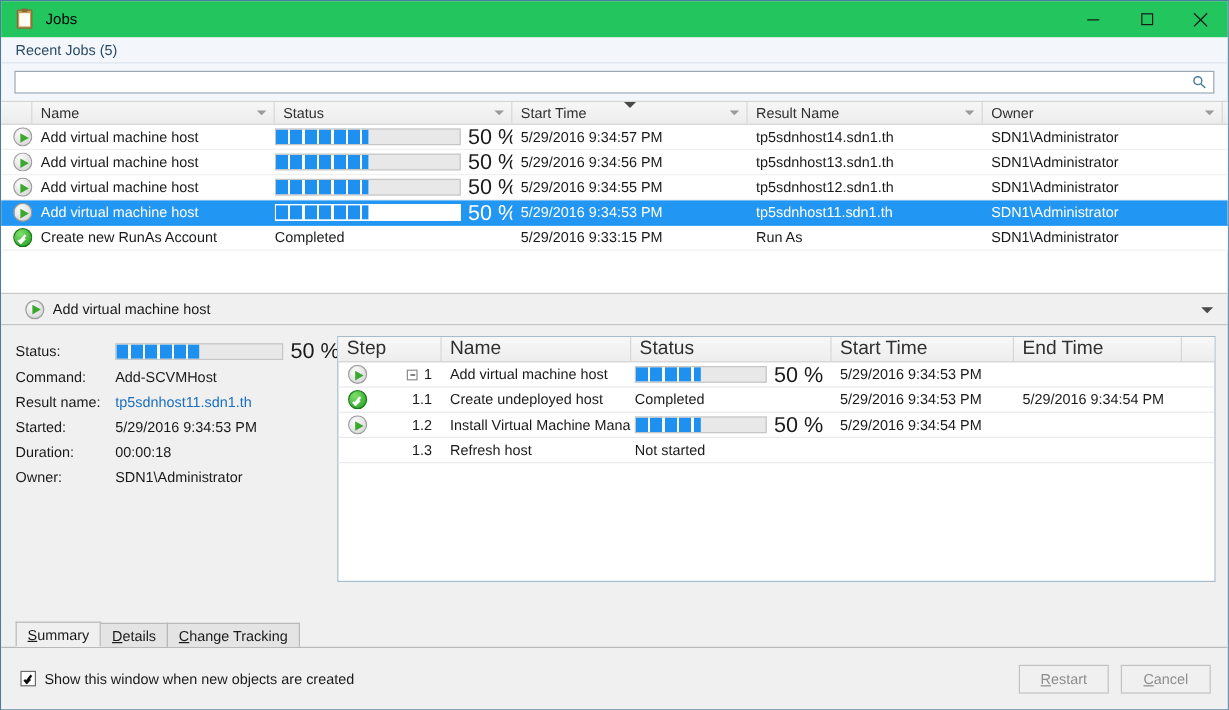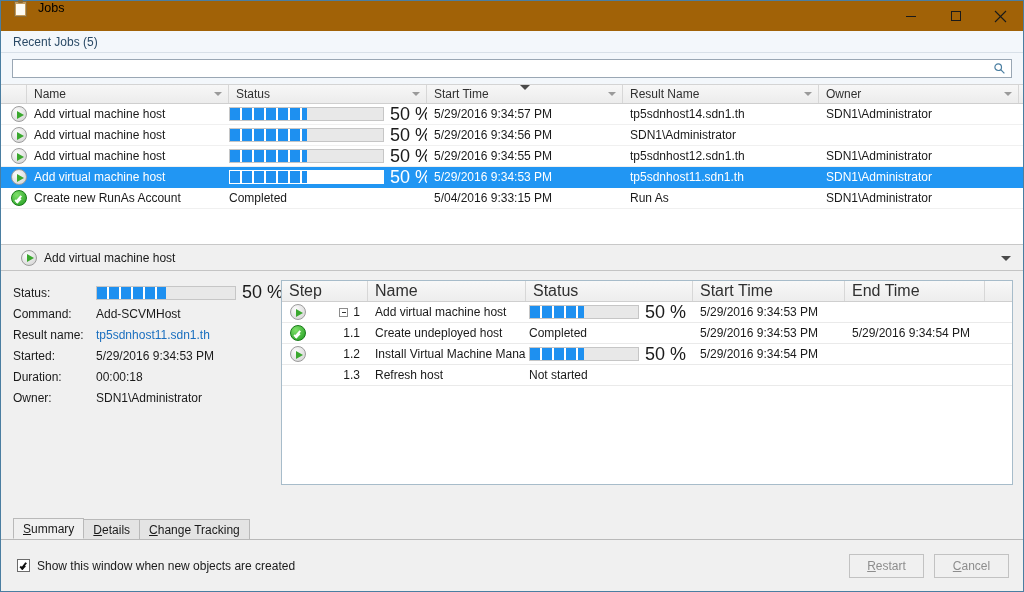--- a/index.html
+++ b/index.html
@@ -23,22 +23,23 @@
     box-sizing: border-box;
     border: 1px solid #4a7ea1;
     background: #f0f0f0;
     display: flex;
     flex-direction: column;
   }
 
   
   .titlebar {
     height: 30px;
-    background: #a16207;
-    display: flex;
+    background: #22c55e;
+    display: flex;
+    align-items: center;
     flex: 0 0 auto;
     position: relative;
   }
   .title-icon {
     width: 16px; height: 16px;
     margin-left: 12px; margin-right: 9px;
     position: relative;
   }
   .clipboard {
     position: absolute; left: 1px; top: 0;
@@ -558,20 +559,21 @@
             <span class="ico ico-running"></span>
           </div>
           <div class="cell" style="width: 202px;">Add virtual machine host</div>
           <div class="cell status-cell" style="width: 198px; padding-left: 0px;">
             <div class="pbar" style="width: 155px;">
               <div class="fill" style="width: 50%;"></div>
             </div>
             <span class="pct">50 %</span>
           </div>
           <div class="cell" style="width: 196px;">5/29/2016 9:34:56 PM</div>
+          <div class="cell" style="width: 196px;">tp5sdnhost13.sdn1.th</div>
           <div class="cell" style="width: 200px;">SDN1\Administrator</div>
         </div>
         <div class="row">
           <div class="cell" style="width: 26px; padding-left: 10px;">
             <span class="ico ico-running"></span>
           </div>
           <div class="cell" style="width: 202px;">Add virtual machine host</div>
           <div class="cell status-cell" style="width: 198px; padding-left: 0px;">
             <div class="pbar" style="width: 155px;">
               <div class="fill" style="width: 50%;"></div>
@@ -598,21 +600,21 @@
           <div class="cell" style="width: 200px;">SDN1\Administrator</div>
         </div>
         <div class="row">
           <div class="cell" style="width: 26px; padding-left: 10px;">
             <span class="ico ico-done"></span>
           </div>
           <div class="cell" style="width: 202px;">Create new RunAs Account</div>
           <div class="cell status-cell" style="width: 198px; padding-left: 0px;">
             <span>Completed</span>
           </div>
-          <div class="cell" style="width: 196px;">5/04/2016 9:33:15 PM</div>
+          <div class="cell" style="width: 196px;">5/29/2016 9:33:15 PM</div>
           <div class="cell" style="width: 196px;">Run As</div>
           <div class="cell" style="width: 200px;">SDN1\Administrator</div>
         </div>
       </div>
   </div>
 
   <div class="jobbar">
     <span class="ico ico-running"></span>
     <span class="jobbar-label">Add virtual machine host</span>
     <span class="chev"></span>

